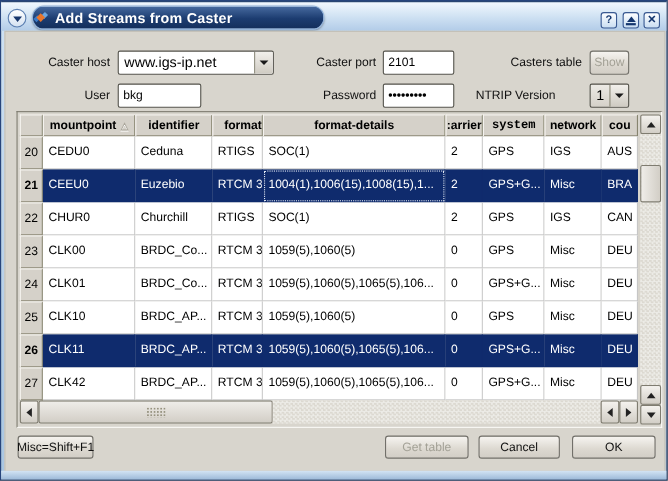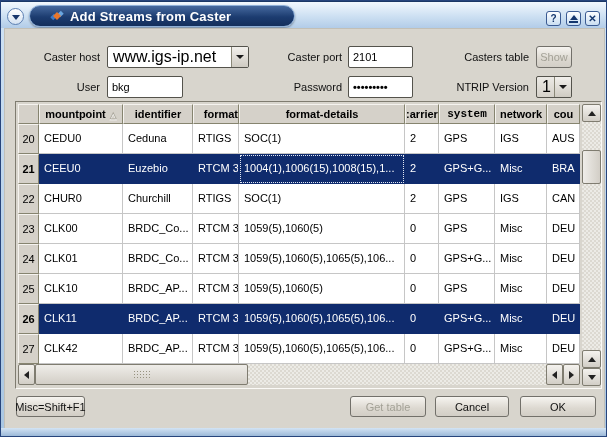--- a/index.html
+++ b/index.html
@@ -19,21 +19,21 @@
     position:absolute; left:6px; top:6px; width:17px; height:17px;
     border-radius:50%; background: linear-gradient(#ffffff,#d4e2f2);
     border:1px solid #5d80b2; display:flex; align-items:center; justify-content:center;
   }
   .menu-btn .tri-down { width:0; height:0; border-left:4px solid transparent; border-right:4px solid transparent; border-top:5px solid #16366c; margin-top:1px;}
   .title-pill {
     position:absolute; left:28px; top:3px; height:22px; width:266px;
     border-radius:11px;
     background: linear-gradient(#46699e, #1c3c70 55%, #142f5c);
     border:1px solid #8fb0d8;
-    display:flex; align-items:center; gap:6px; padding-left:20px;
+    display:flex; align-items:center; gap:6px; 
     box-shadow: 0 1px 2px rgba(0,0,0,.35);
   }
   .title-text { color:#fff; font-weight:bold; font-size:13px; letter-spacing:.2px; }
   .tb-btn {
     position:absolute; top:9px; width:15px; height:15px; border-radius:3px;
     background: linear-gradient(#fdfeff, #cadef2);
     border:1px solid #3a5a92; color:#14366e; font-weight:bold; font-size:10px;
     display:flex; align-items:center; justify-content:center; line-height:1;
   }
   .shade-glyph { display:flex; flex-direction:column; align-items:center; }
@@ -43,21 +43,21 @@
   .content {
     position:absolute; left:3px; top:27px; width:601px; height:401px;
     background:#d8d5cd; border:1px solid #c2bfb6;
   }
   .flabel { position:absolute; font-size:11px; color:#111; text-align:right; line-height:22px; height:22px; }
   .tinput {
     position:absolute; height:22px; border:1px solid #54534c; border-radius:2px;
     background:#fff; font-family:"Liberation Sans",sans-serif; font-size:11px; padding:0 4px; color:#000;
   }
   .combo { position:absolute; height:22px; border:1px solid #54534c; border-radius:2px; background:#fff; display:flex; overflow:hidden; }
-  .combo .val { flex:1; font-size:16px; line-height:20px; padding-left:5px; white-space:nowrap; }
+  .combo .val { flex:1; font-size:13px; line-height:20px; padding-left:5px; white-space:nowrap; }
   .combo .arrow-btn {
     width:17px; background: linear-gradient(#f2f0ec,#cfcbc2); border-left:1px solid #8a8878;
     display:flex; align-items:center; justify-content:center;
   }
   .combo.gray { background: linear-gradient(#eceae5,#d5d1c9); }
   .tri-dn { width:0;height:0;border-left:4px solid transparent;border-right:4px solid transparent;border-top:4px solid #1a1a1a; }
   .btn {
     position:absolute; height:21px; border:1px solid #72706a; border-radius:3px;
     background: linear-gradient(#f6f4f0,#dcd8d0 60%, #d2cec6);
     font-family:"Liberation Sans",sans-serif; font-size:11px; color:#111;
@@ -157,21 +157,21 @@
     <input class="tinput" style="left: 343px; top: 17px; width: 65px;" readonly="" value="2101">
     <div class="flabel" style="left:427px; top:17px; width:97px;">Casters table</div>
     <div class="btn disabled" style="left:531px; top:17px; width:36px; height:22px;">
       <span>Show</span>
     </div>
 
     <div class="flabel" style="left:7px; top:47px; width:88px;">User</div>
     <input class="tinput" style="left: 102px; top: 47px; width: 76px;" readonly="" value="bkg">
     <div class="flabel" style="left:252px; top:47px; width:85px;">Password</div>
     <input class="tinput" style="left: 343px; top: 47px; width: 65px; letter-spacing: 0px; font-weight: bold;" readonly="" value="•••••••••">
-    <div class="flabel" style="left:427px; top:47px; width:97px;">NTRIP Version</div>
+    <div class="flabel" style="left:403px; top:47px; width:97px;">NTRIP Version</div>
     <div class="combo gray" style="left:531px; top:47px; width:36px;">
       <span class="val">1</span>
       <span class="arrow-btn">
           <span class="tri-dn"></span>
         </span>
     </div>
 
     <div class="table-frame">
       <div class="grid-area">
         <div id="grid">

